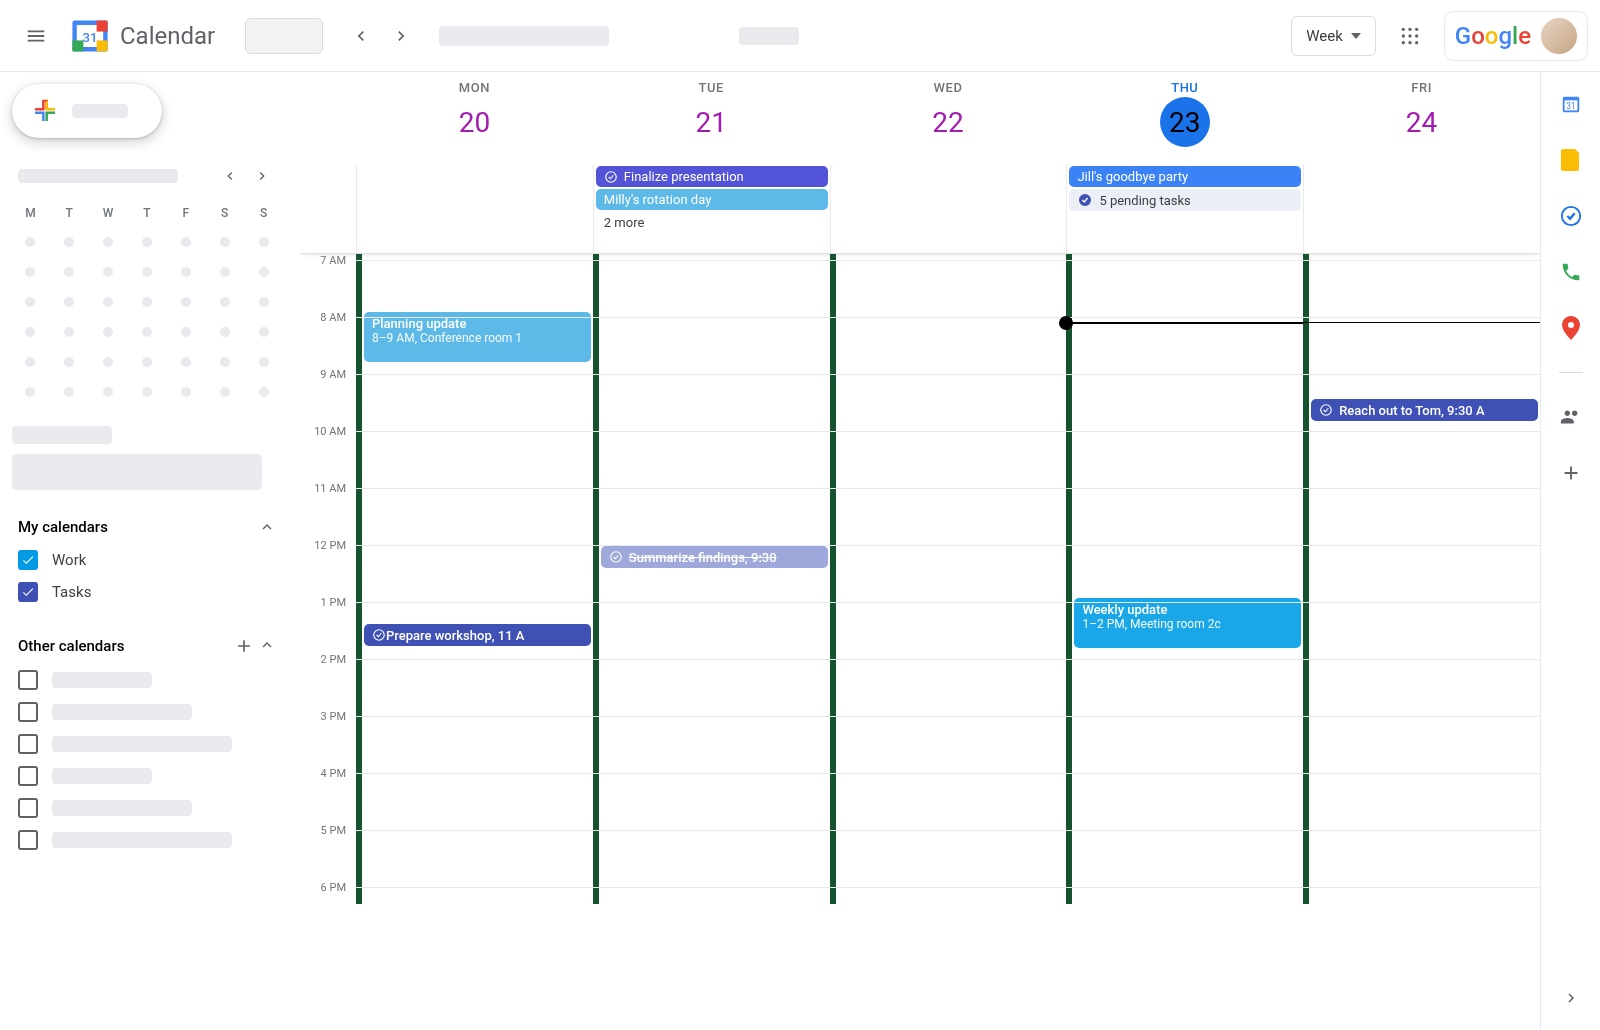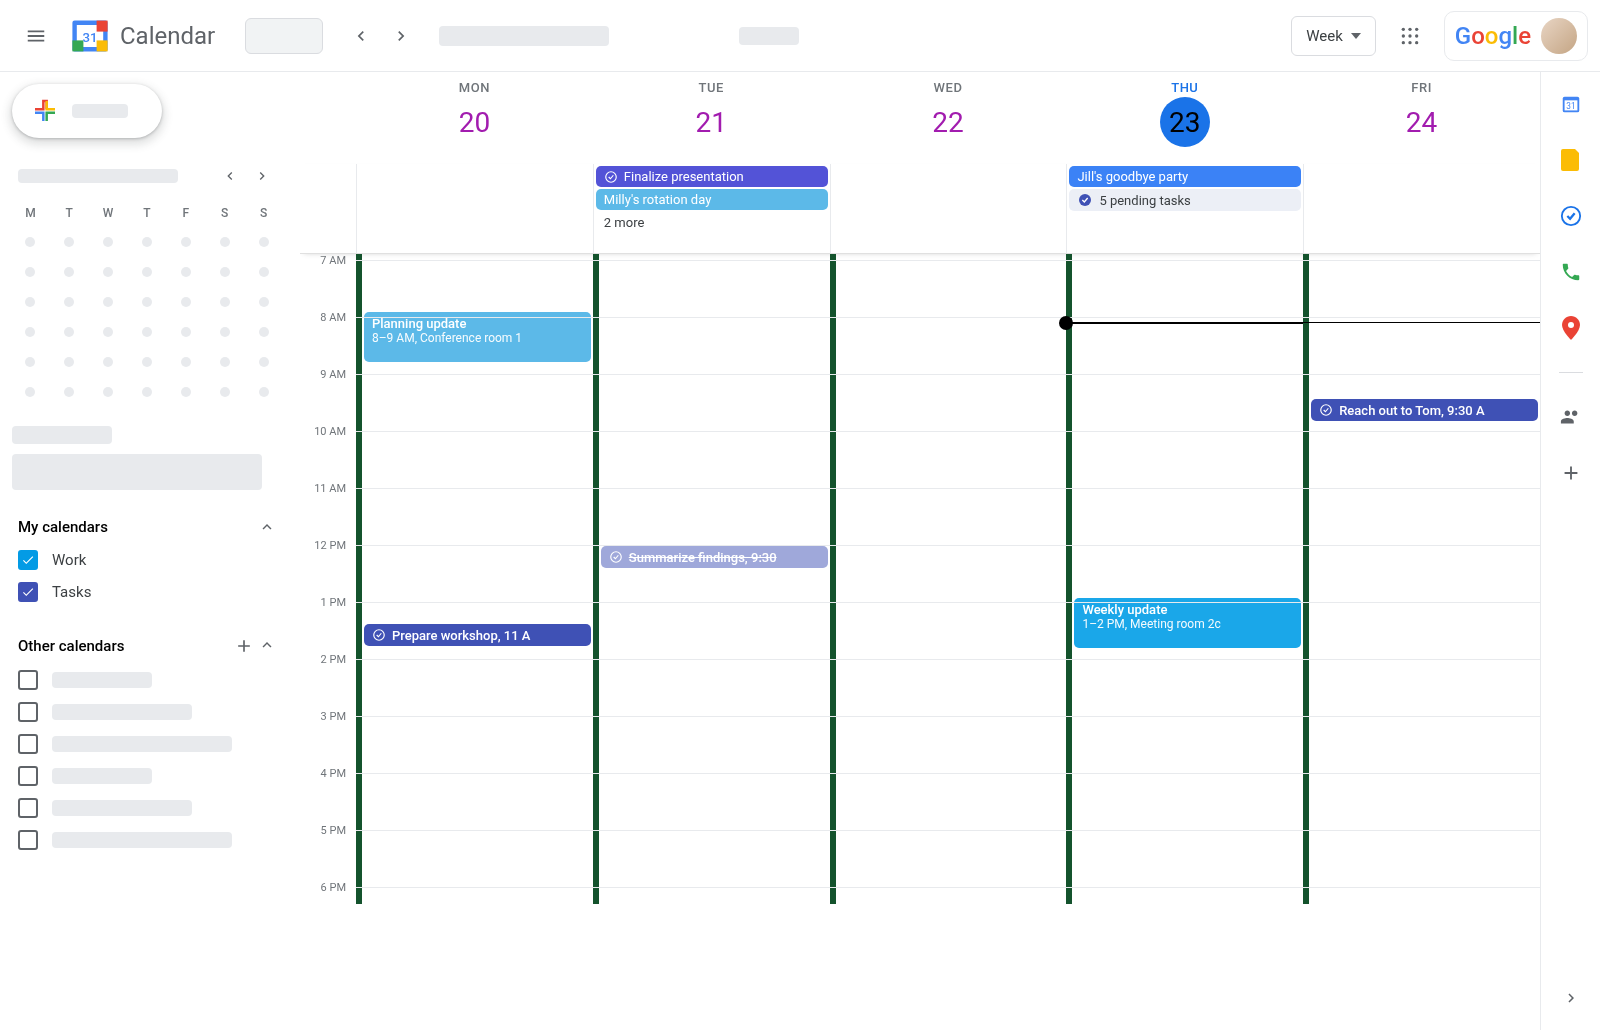--- a/index.html
+++ b/index.html
@@ -439,21 +439,21 @@
             <div class="time-lbl" style="top: 348px;">1 PM</div>
             <div class="time-lbl" style="top: 405px;">2 PM</div>
             <div class="time-lbl" style="top: 462px;">3 PM</div>
             <div class="time-lbl" style="top: 519px;">4 PM</div>
             <div class="time-lbl" style="top: 576px;">5 PM</div>
             <div class="time-lbl" style="top: 633px;">6 PM</div>
           </div>
         <div class="grid-cols" id="grid-cols">
             <div class="grid-col">
               <div class="event" style="background: rgb(92, 185, 232); top: 58px; height: 50px;"><span class="ev-title ">Planning update</span><div class="ev-sub">8–9 AM, Conference room 1</div></div>
-              <div class="event" style="background: rgb(63, 81, 181); top: 370px; height: 22px; white-space: nowrap; display: flex; align-items: center; gap: 6px;">
+              <div class="event" style="background: rgb(63, 81, 181); top: 370px; height: 22px; white-space: nowrap; display: flex; align-items: center; ">
                 <svg width="14" height="14" viewBox="0 0 24 24">
                   <circle cx="12" cy="12" r="9" fill="none" stroke="#fff" stroke-width="2"></circle>
                   <path d="M8 12l3 3 5-6" stroke="#fff" stroke-width="2" fill="none"></path>
                 </svg>
                 <span class="ev-title ">Prepare workshop, 11 A</span>
               </div>
             </div>
             <div class="grid-col">
               <div class="event" style="background: rgb(159, 168, 218); top: 292px; height: 22px; white-space: nowrap; display: flex; align-items: center; gap: 6px;">
                 <svg width="14" height="14" viewBox="0 0 24 24">

